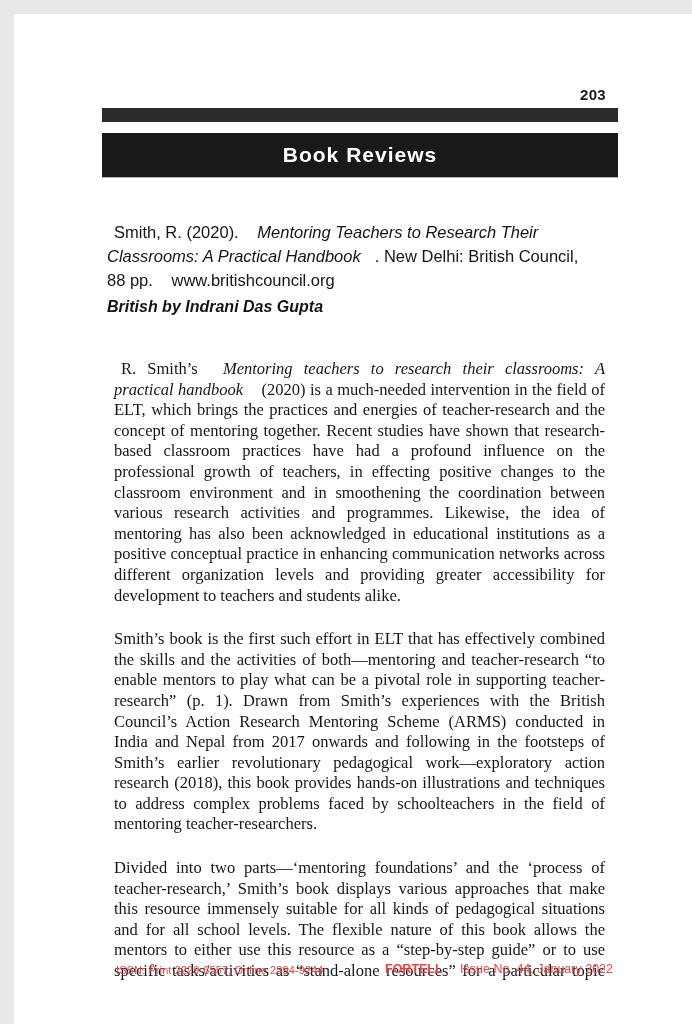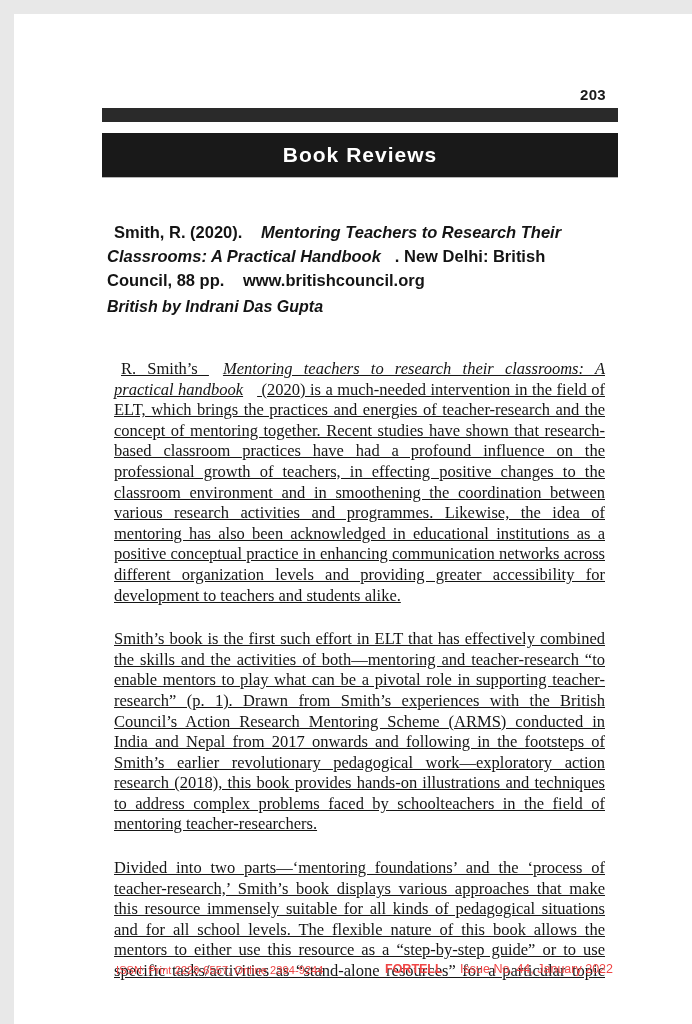--- a/index.html
+++ b/index.html
@@ -53,21 +53,21 @@
     color: #ffffff;
     letter-spacing: 1px;
   }
 
   .citation {
     position: absolute;
     top: 199px;
     left: 86px;
     width: 505px;
     font-family: "Liberation Sans", sans-serif;
-    font-weight: bold;
+    font-weight: normal;
     font-size: 16.5px;
     line-height: 24px;
     color: #141414;
   }
   .citation .book-title { font-style: italic; }
 
   .reviewer {
     position: absolute;
     top: 277px;
     left: 86px;
@@ -83,21 +83,21 @@
     position: absolute;
     top: 331px;
     left: 86px;
     width: 519px;
     font-family: "Liberation Serif", serif;
     font-size: 16.5px;
     line-height: 20.6px;
     text-align: justify;
     color: #161616;
   }
-  .review-body p { margin: 0 0 9px 0; text-decoration: underline; }
+  .review-body p { margin: 0 0 9px 0; }
   .review-body p:last-child { margin-bottom: 4px; text-align-last: justify; }
   .review-body .book-title-inline { font-style: italic; }
 
   .footer {
     position: absolute;
     top: 934px;
     left: 88px;
     width: 532px;
     display: flex;
     justify-content: space-between;

